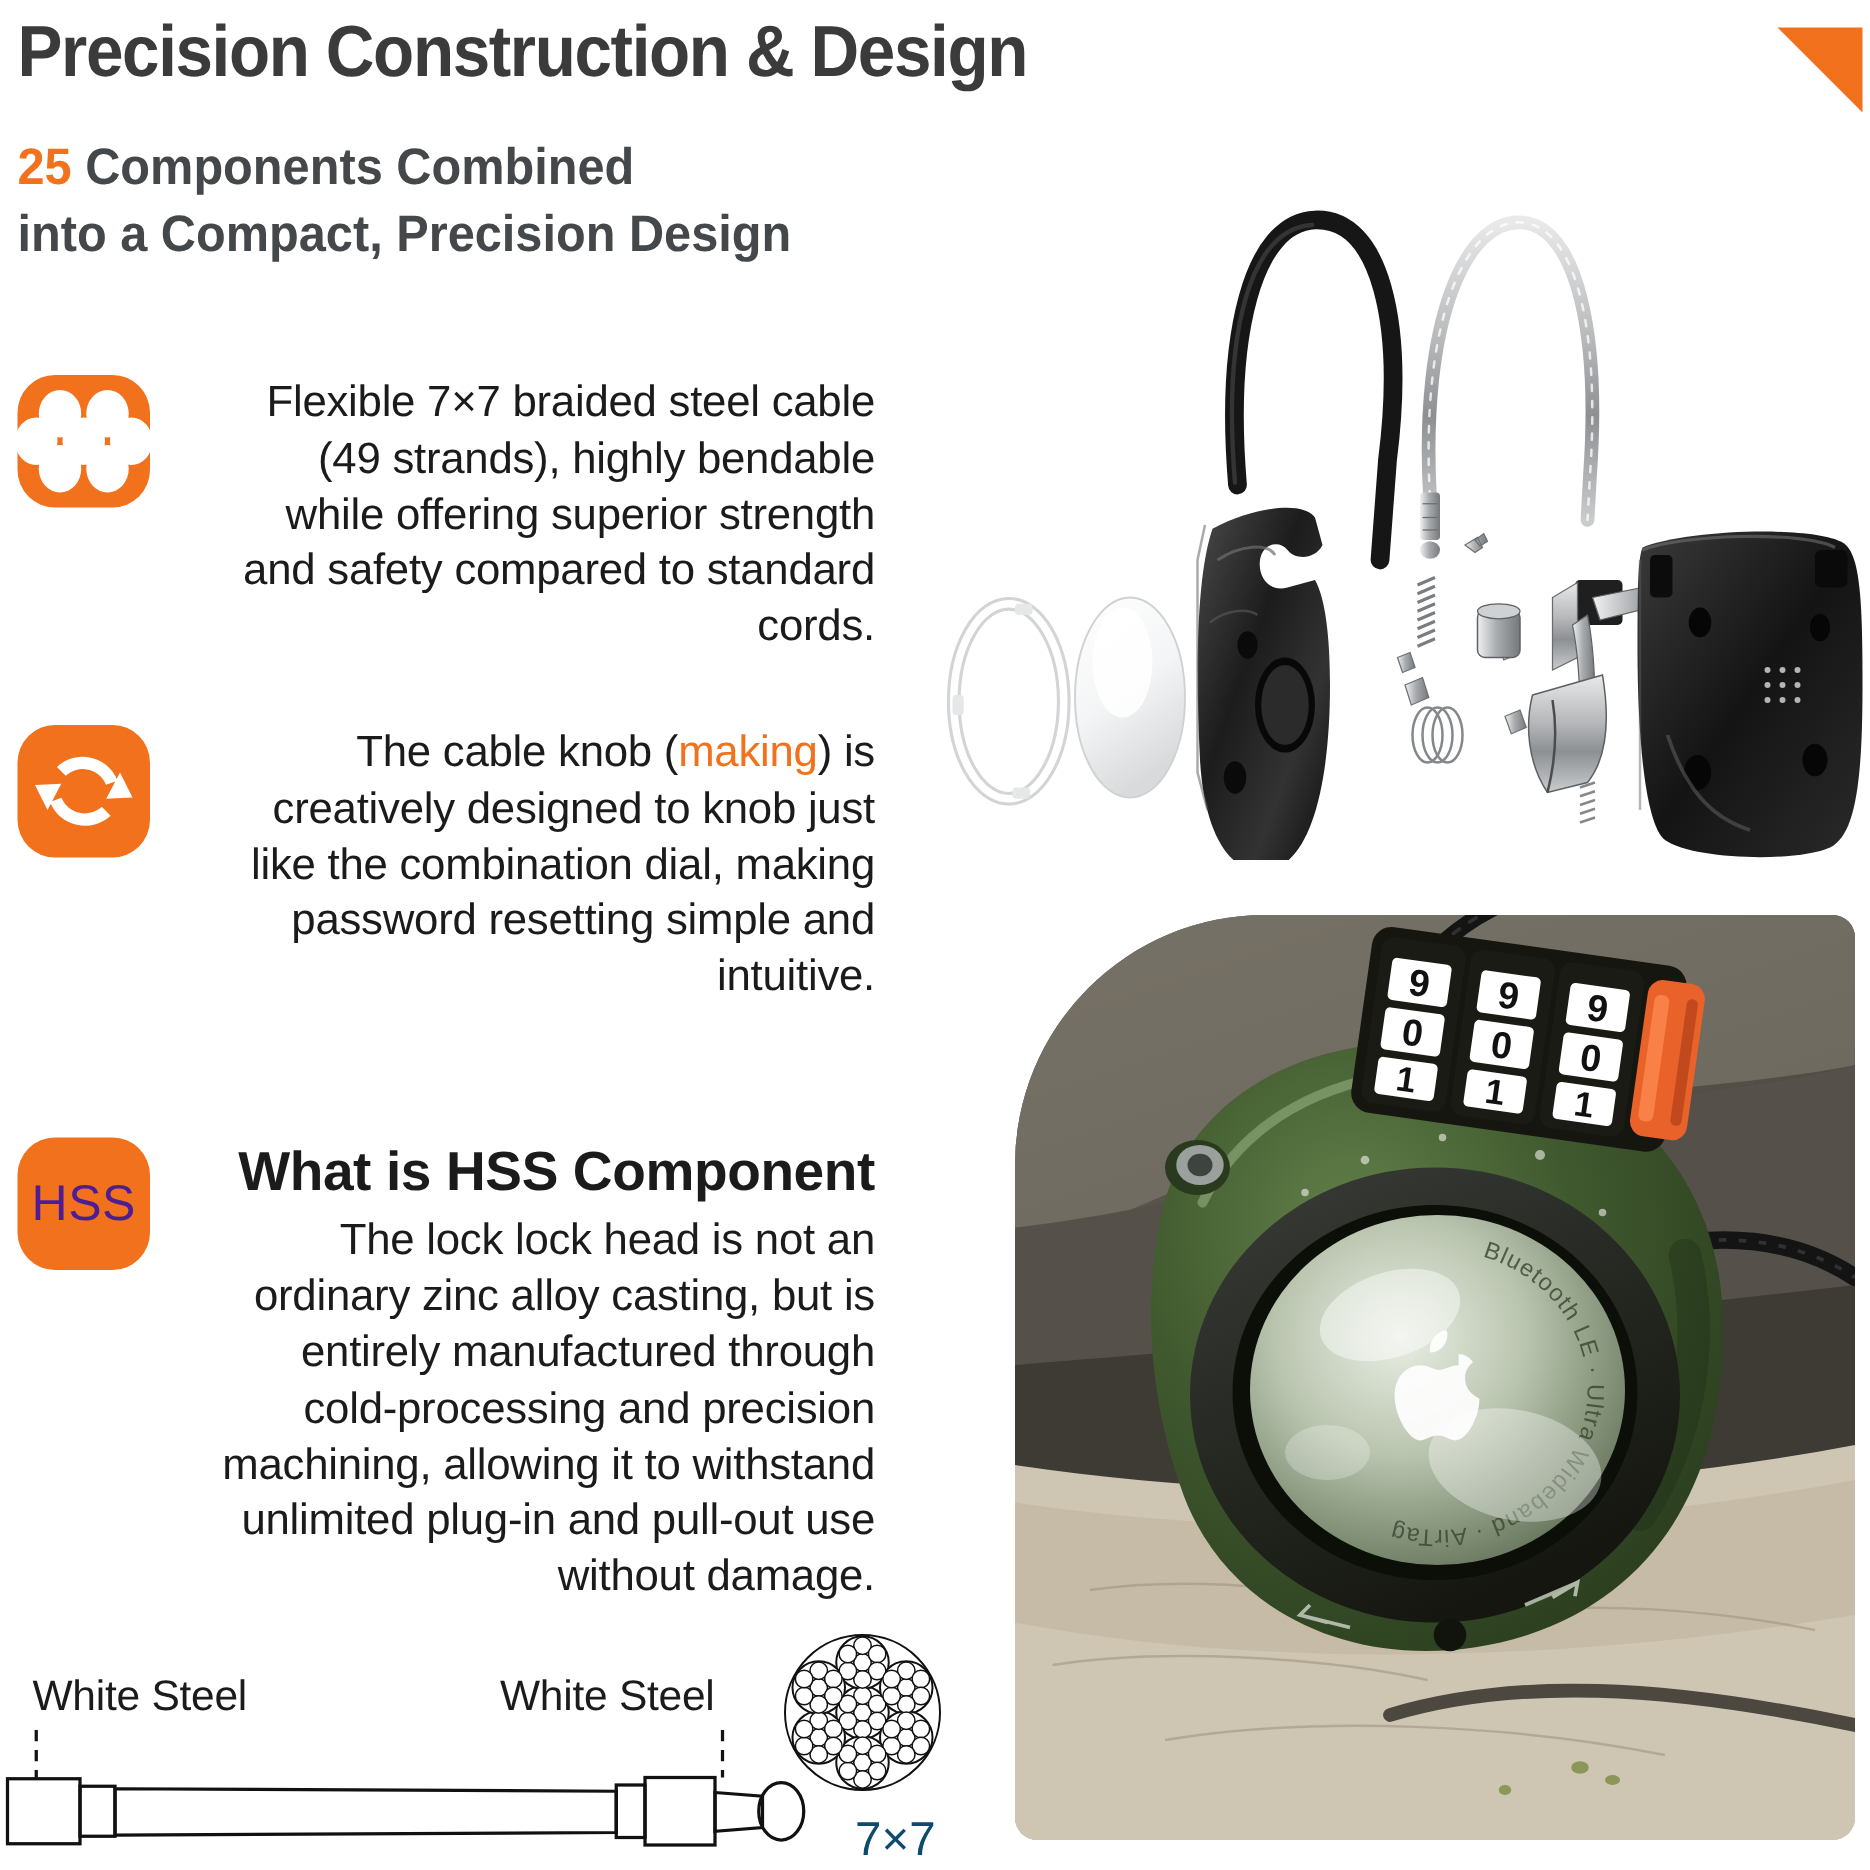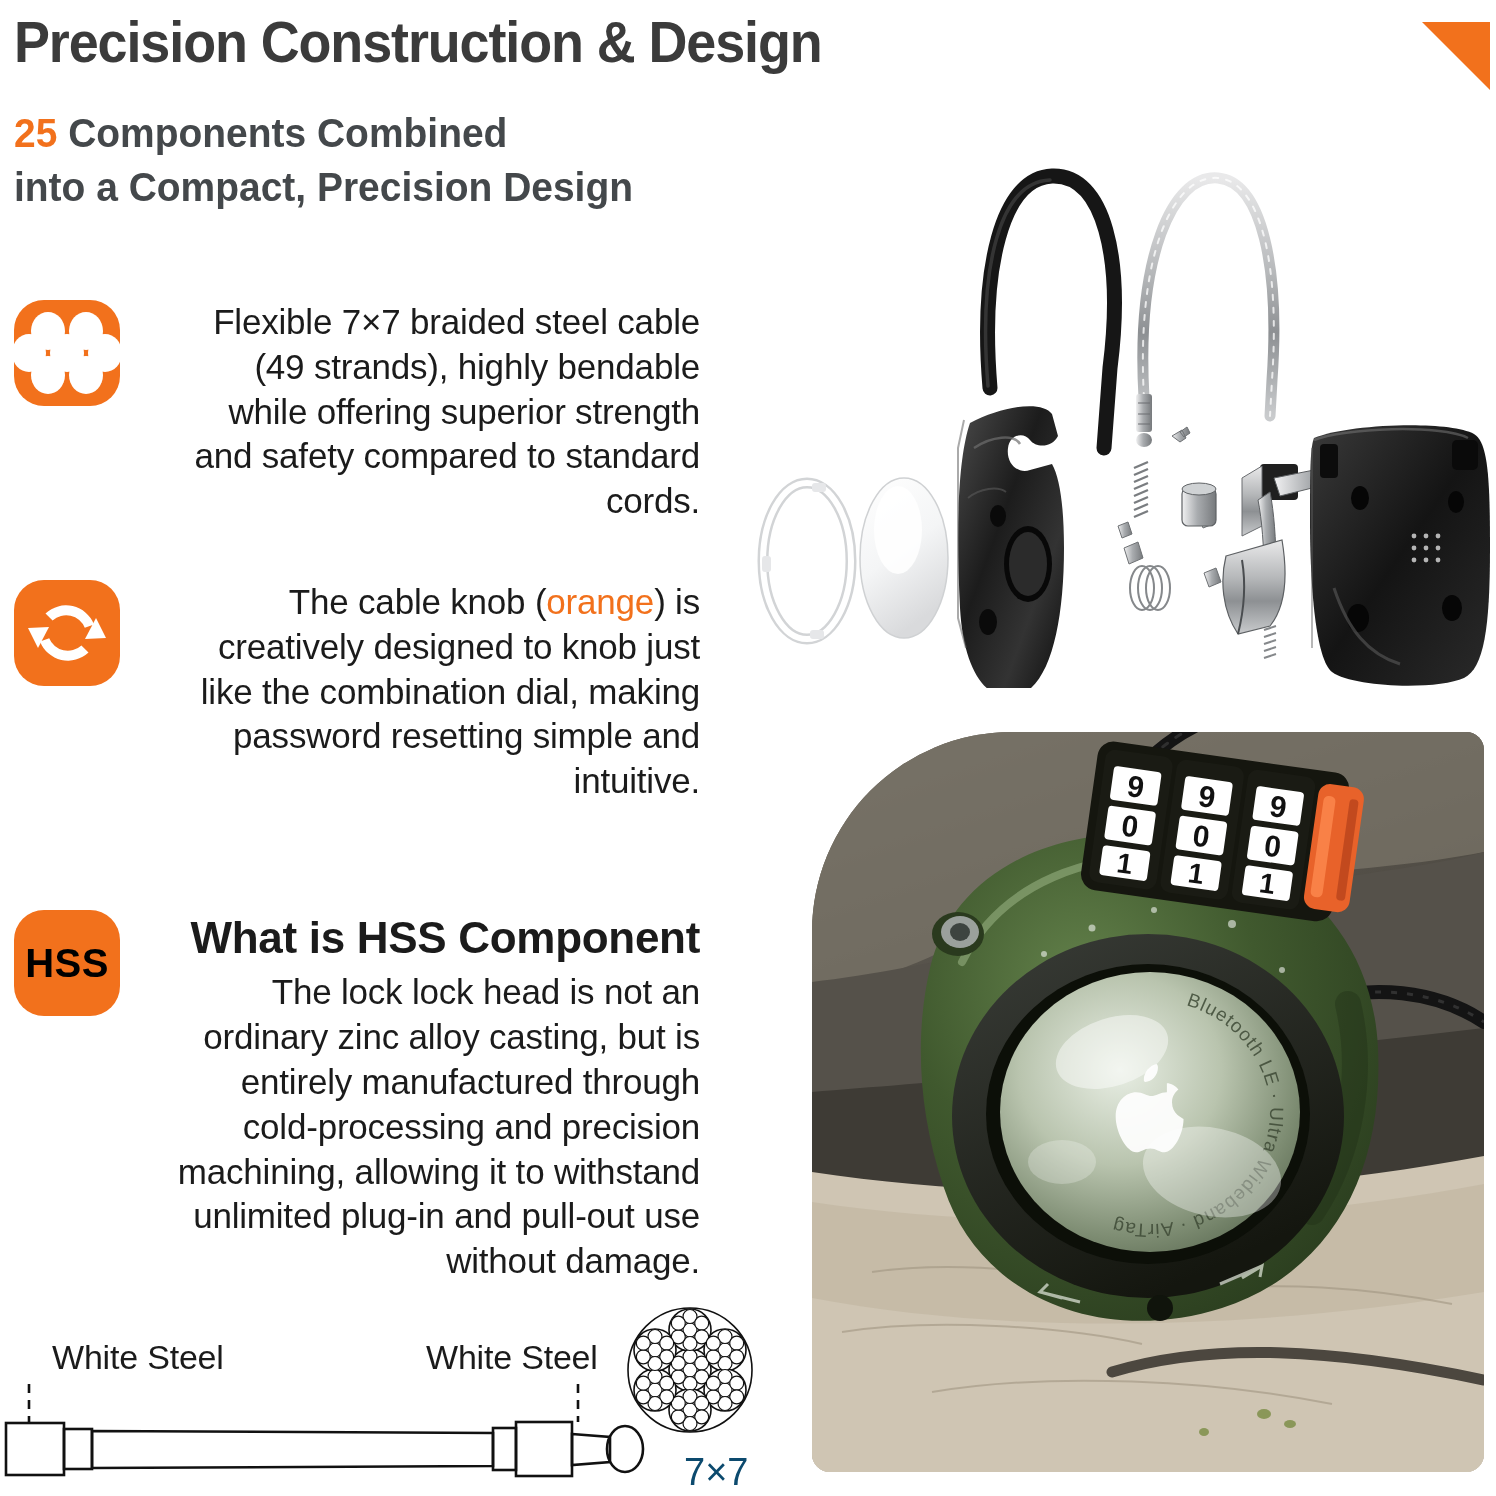--- a/index.html
+++ b/index.html
@@ -44,21 +44,21 @@
 
   .ficon{
     width:106px;height:106px;min-width:106px;
     border-radius:30px;
     background:#F2711C;
     position:relative;
     margin-right:50px;
   }
   .ficon.hss{display:flex;align-items:center;justify-content:center;}
   .hss-txt{
-    color:#000000;font-size:40px;font-weight:bold;letter-spacing:0.5px;
+    color:#4c1d95;font-size:40px;font-weight:normal;letter-spacing:0.5px;
   }
 
   
   .strand{
     position:absolute;width:34px;height:38px;border-radius:50%;
     background:#ffffff;
   }
   .s-c{left:36px;top:34px;}
   .s-tl{left:17px;top:12px;}
   .s-tr{left:55px;top:12px;}
@@ -74,21 +74,21 @@
   }
   .ftext .hl{color:#F2711C;}
   .fhead{
     font-size:44px;font-weight:bold;color:#1B1B1B;
     margin-bottom:4px;letter-spacing:-0.3px;
   }
 
   
   .cable-area{position:absolute;left:0;top:1300px;width:790px;height:196px;}
   .lbl{
-    position:absolute;font-size:34px;color:#1B1B1B;letter-spacing:-0.2px;margin-left:26px;
+    position:absolute;font-size:34px;color:#1B1B1B;letter-spacing:-0.2px;
   }
   .lbl-a{left:26px;top:38px;}
   .lbl-b{left:400px;top:38px;}
   .cs-label{position:absolute;left:684px;top:151px;font-size:38px;color:#0c4a6e;}
 
   
   .photo{
     position:absolute;left:812px;top:732px;width:672px;height:740px;
     border-radius:200px 18px 18px 18px;
     overflow:hidden;
@@ -135,21 +135,21 @@
         <g fill="#ffffff">
           <path d="M53 22 A31 31 0 0 1 82 44 L72 47 A21 21 0 0 0 53 32 Z" opacity="0"></path>
           <path d="M31.5 33.5 A30 30 0 0 1 80 44.5 L70.8 47.8 A20 20 0 0 0 38.6 40.6 Z"></path>
           <path d="M82 38 l10 20 -21 1 z"></path>
           <path d="M74.5 72.5 A30 30 0 0 1 26 61.5 L35.2 58.2 A20 20 0 0 0 67.4 65.4 Z"></path>
           <path d="M24 68 l-10 -20 21 -1 z"></path>
         </g>
       </svg>
     </div>
     <div class="ftext">
-      <span>The cable knob (</span><span class="hl">orange</span><span>) is creatively designed to knob just like the combination dial, making password resetting simple and intuitive.</span>
+      <span>The cable knob (</span><span class="hl">making</span><span>) is creatively designed to knob just like the combination dial, making password resetting simple and intuitive.</span>
     </div>
   </div>
 
   <div class="feature f3">
     <div class="ficon hss">
       <span class="hss-txt">HSS</span>
     </div>
     <div class="ftext">
       <div class="fhead">What is HSS Component</div>
       <span>The lock lock head is not an ordinary zinc alloy casting, but is entirely manufactured through cold-processing and precision machining, allowing it to withstand unlimited plug-in and pull-out use without damage.</span>

